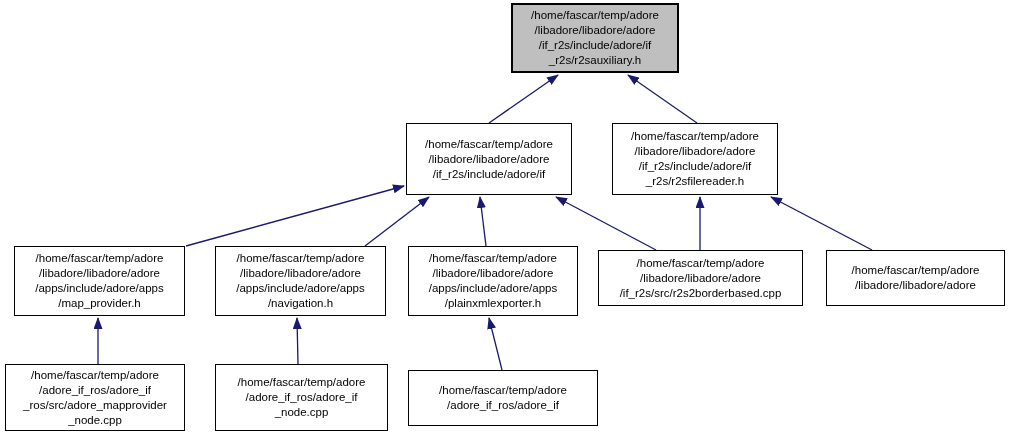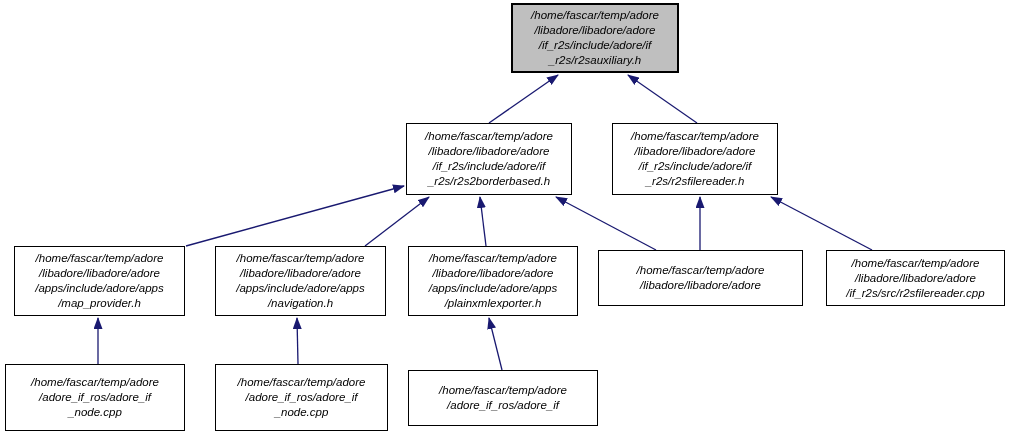--- a/index.html
+++ b/index.html
@@ -36,21 +36,20 @@
     color: #000000;
     white-space: nowrap;
     cursor: pointer;
   }
   .node.highlighted {
     background: #bfbfbf;
     border-width: 2px;
   }
   .node span {
     display: block;
-    font-style: italic;
   }
 </style>
 </head>
 <body style="background: rgb(255, 255, 255);">
 
 <div class="graph-root">
   <svg id="edge-layer" class="edge-layer" width="1010" height="437">
     <defs>
       <marker id="arrowhead" markerUnits="userSpaceOnUse" markerWidth="12" markerHeight="9" refX="11" refY="4.5" orient="auto">
         <path d="M0,0 L12,4.5 L0,9 z" fill="#191970"></path>
@@ -74,21 +73,20 @@
       <div class="node highlighted" style="left: 511px; top: 3px; width: 168px; height: 70px; background: rgb(191, 191, 191); border-color: rgb(0, 0, 0); color: rgb(0, 0, 0);">
         <span>/home/fascar/temp/adore</span>
         <span>/libadore/libadore/adore</span>
         <span>/if_r2s/include/adore/if</span>
         <span>_r2s/r2sauxiliary.h</span>
       </div>
       <div class="node" style="left: 406px; top: 123px; width: 166px; height: 72px; background: rgb(255, 255, 255); border-color: rgb(0, 0, 0); color: rgb(0, 0, 0);">
         <span>/home/fascar/temp/adore</span>
         <span>/libadore/libadore/adore</span>
         <span>/if_r2s/include/adore/if</span>
-        <span>_r2s/r2s2borderbased.h</span>
       </div>
       <div class="node" style="left: 612px; top: 123px; width: 166px; height: 72px; background: rgb(255, 255, 255); border-color: rgb(0, 0, 0); color: rgb(0, 0, 0);">
         <span>/home/fascar/temp/adore</span>
         <span>/libadore/libadore/adore</span>
         <span>/if_r2s/include/adore/if</span>
         <span>_r2s/r2sfilereader.h</span>
       </div>
       <div class="node" style="left: 14px; top: 246px; width: 171px; height: 70px; background: rgb(255, 255, 255); border-color: rgb(0, 0, 0); color: rgb(0, 0, 0);">
         <span>/home/fascar/temp/adore</span>
         <span>/libadore/libadore/adore</span>
@@ -103,29 +101,30 @@
       </div>
       <div class="node" style="left: 408px; top: 246px; width: 170px; height: 70px; background: rgb(255, 255, 255); border-color: rgb(0, 0, 0); color: rgb(0, 0, 0);">
         <span>/home/fascar/temp/adore</span>
         <span>/libadore/libadore/adore</span>
         <span>/apps/include/adore/apps</span>
         <span>/plainxmlexporter.h</span>
       </div>
       <div class="node" style="left: 598px; top: 250px; width: 205px; height: 56px; background: rgb(255, 255, 255); border-color: rgb(0, 0, 0); color: rgb(0, 0, 0);">
         <span>/home/fascar/temp/adore</span>
         <span>/libadore/libadore/adore</span>
+        <span>/if_r2s/src/r2s2borderbased.cpp</span>
       </div>
       <div class="node" style="left: 826px; top: 250px; width: 179px; height: 56px; background: rgb(255, 255, 255); border-color: rgb(0, 0, 0); color: rgb(0, 0, 0);">
         <span>/home/fascar/temp/adore</span>
         <span>/libadore/libadore/adore</span>
-        <span>/if_r2s/src/r2sfilereader.cpp</span>
       </div>
       <div class="node" style="left: 5px; top: 364px; width: 180px; height: 67px; background: rgb(255, 255, 255); border-color: rgb(0, 0, 0); color: rgb(0, 0, 0);">
         <span>/home/fascar/temp/adore</span>
         <span>/adore_if_ros/adore_if</span>
+        <span>_ros/src/adore_mapprovider</span>
         <span>_node.cpp</span>
       </div>
       <div class="node" style="left: 215px; top: 364px; width: 173px; height: 67px; background: rgb(255, 255, 255); border-color: rgb(0, 0, 0); color: rgb(0, 0, 0);">
         <span>/home/fascar/temp/adore</span>
         <span>/adore_if_ros/adore_if</span>
         <span>_node.cpp</span>
       </div>
       <div class="node" style="left: 408px; top: 370px; width: 190px; height: 56px; background: rgb(255, 255, 255); border-color: rgb(0, 0, 0); color: rgb(0, 0, 0);">
         <span>/home/fascar/temp/adore</span>
         <span>/adore_if_ros/adore_if</span>

